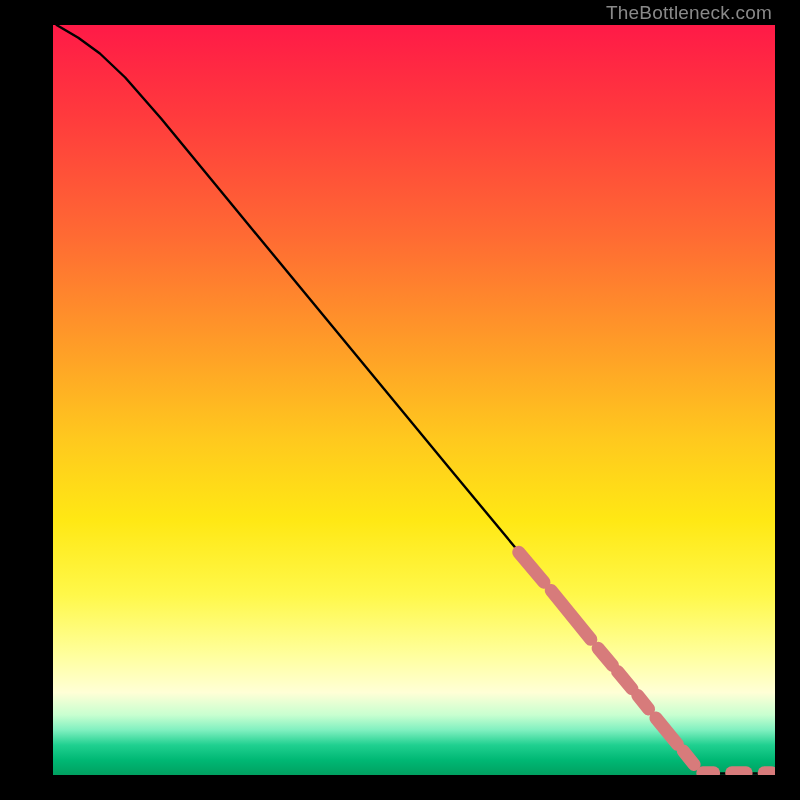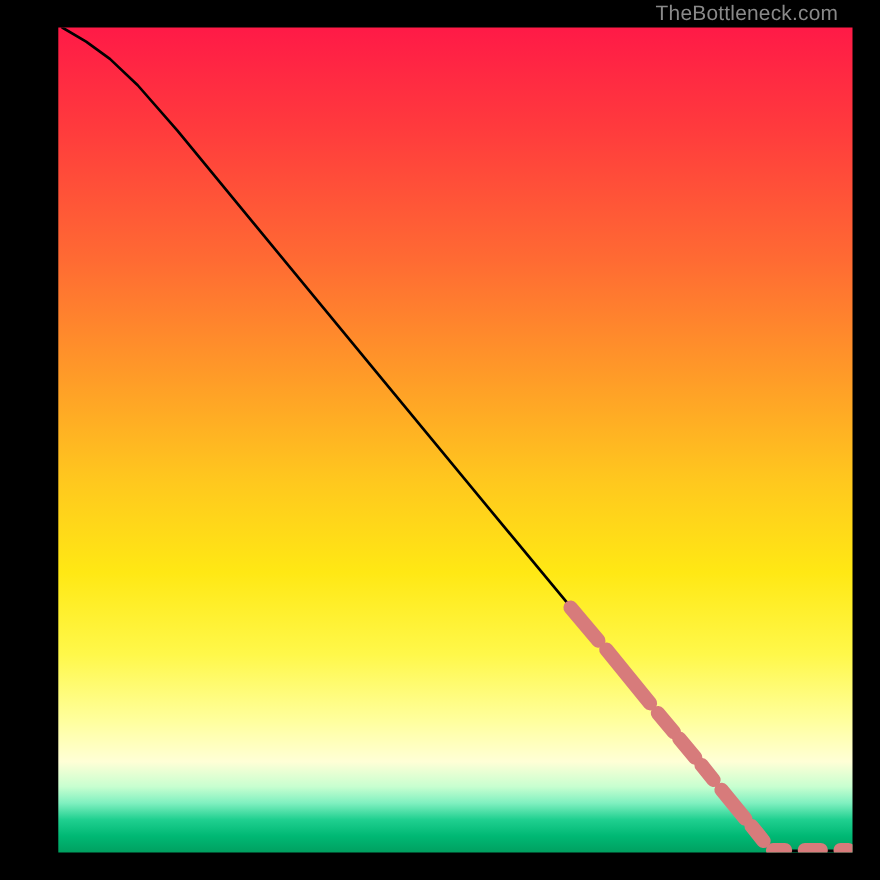--- a/index.html
+++ b/index.html
@@ -44,21 +44,21 @@
       #00a060 100%
     );
   }
   .svg-overlay {
     position: absolute;
     inset: 0;
   }
   .attribution {
     position: absolute;
     top: 2px;
-    right: 38px;
+    right: 28px;
     font-family: Arial, Helvetica, sans-serif;
     font-size: 19px;
     font-weight: 500;
     color: #898989;
     letter-spacing: 0.2px;
   }
 </style>
 </head>
 <body>
 

